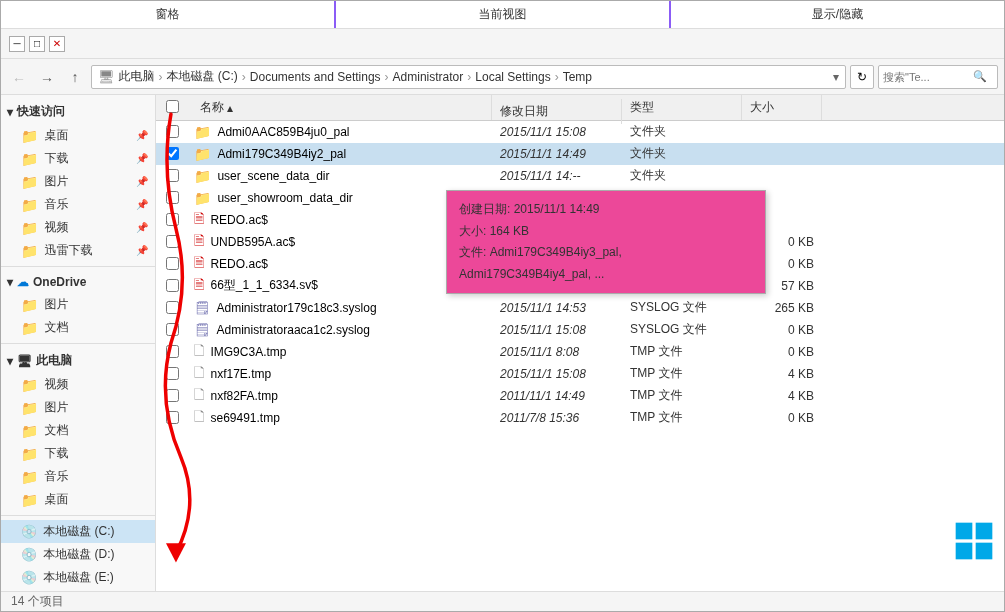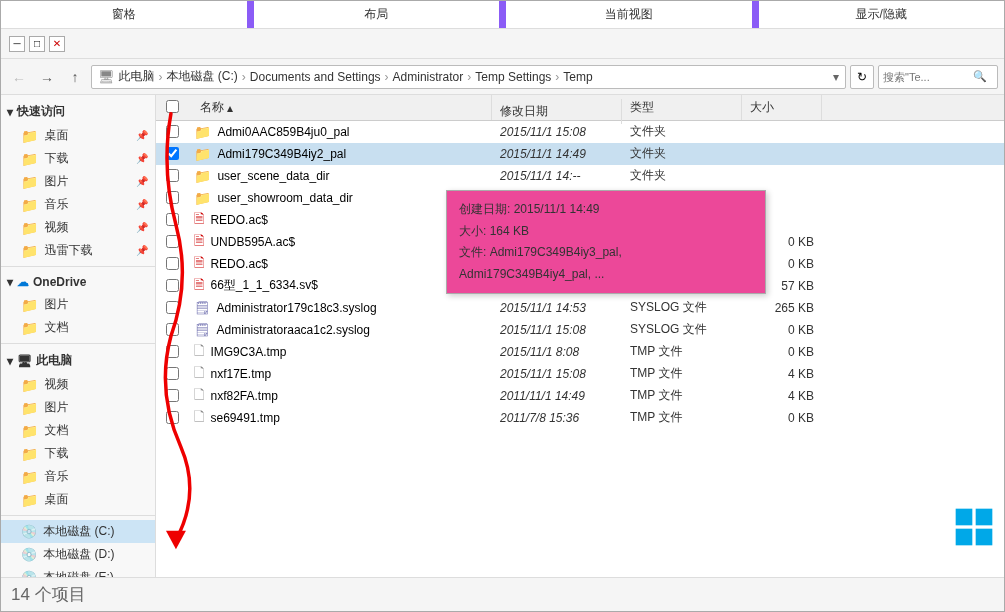--- a/index.html
+++ b/index.html
@@ -10,21 +10,21 @@
       display: flex;
       background: #fff;
       border-bottom: 1px solid #ddd;
       height: 28px;
     }
     .title-segment {
       flex: 1;
       display: flex;
       align-items: center;
       justify-content: center;
-      border-right: 7px solid #8b5cf6;
+      border-right: 2px solid #8b5cf6;
       font-size: 12px;
       color: #333;
       cursor: pointer;
     }
     .title-segment:last-child { border-right: none; }
 
     
     .window {
       width: 1005px;
       height: 612px;
@@ -225,27 +225,27 @@
       font-size: 12px;
       line-height: 1.8;
       color: #333;
       z-index: 100;
       box-shadow: 2px 2px 6px rgba(0,0,0,0.2);
       max-width: 320px;
     }
 
     
     .status-bar {
-      height: 34px;
+      height: 20px;
       background: #f5f5f5;
       border-top: 1px solid #ddd;
       display: flex;
       align-items: center;
       padding: 0 10px;
-      font-size: 17px;
+      font-size: 12px;
       color: #666;
     }
 
     
     .sidebar::-webkit-scrollbar, .file-list::-webkit-scrollbar { width: 8px; }
     .sidebar::-webkit-scrollbar-thumb, .file-list::-webkit-scrollbar-thumb { background: #bbb; border-radius: 4px; }
 
     
     .red-arrow-overlay {
       position: absolute;
@@ -278,21 +278,20 @@
       color: #555;
     }
   </style>
 </head>
 <body>
 
 <div class="window">
 
   <div class="title-bar">
     <div class="title-segment">窗格</div>
-    <div class="title-segment">布局</div>
     <div class="title-segment">当前视图</div>
     <div class="title-segment">显示/隐藏</div>
   </div>
 
   <div class="window-controls">
     <div class="win-btn">─</div>
     <div class="win-btn">□</div>
     <div class="win-btn close">✕</div>
   </div>
 
@@ -304,21 +303,21 @@
     <div class="address-bar">
       <span style="color:#888;font-size:13px;">🖥</span>
       <span class="address-crumb">此电脑</span>
       <span class="address-sep">›</span>
       <span class="address-crumb">本地磁盘 (C:)</span>
       <span class="address-sep">›</span>
       <span class="address-crumb">Documents and Settings</span>
       <span class="address-sep">›</span>
       <span class="address-crumb">Administrator</span>
       <span class="address-sep">›</span>
-      <span class="address-crumb">Temp Settings</span>
+      <span class="address-crumb">Local Settings</span>
       <span class="address-sep">›</span>
       <span class="address-crumb">Temp</span>
       <span class="address-dropdown">▾</span>
     </div>
 
     <div class="refresh-btn">↻</div>
 
     <div class="search-box">
       <input type="text" placeholder="搜索&quot;Te..." style="">
       <span class="search-icon-btn">🔍</span>

